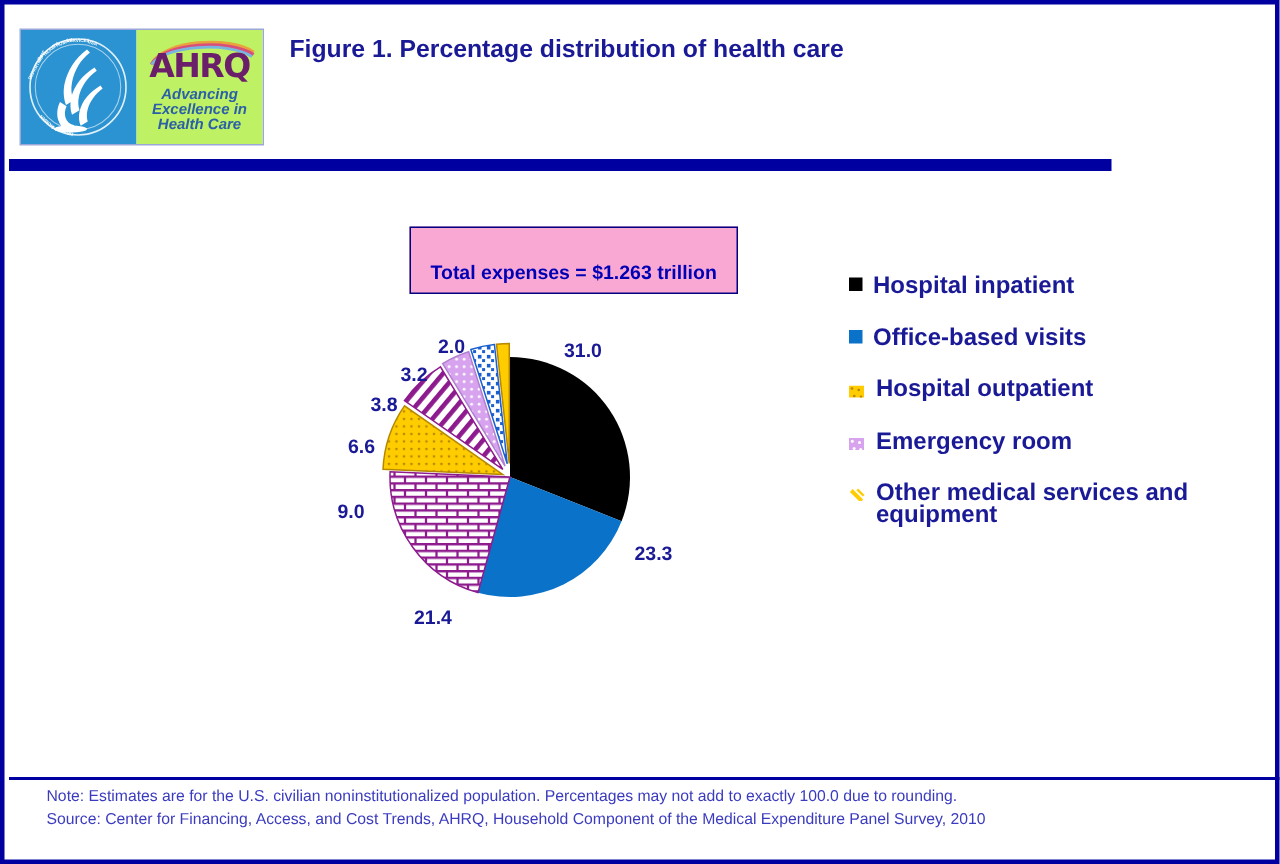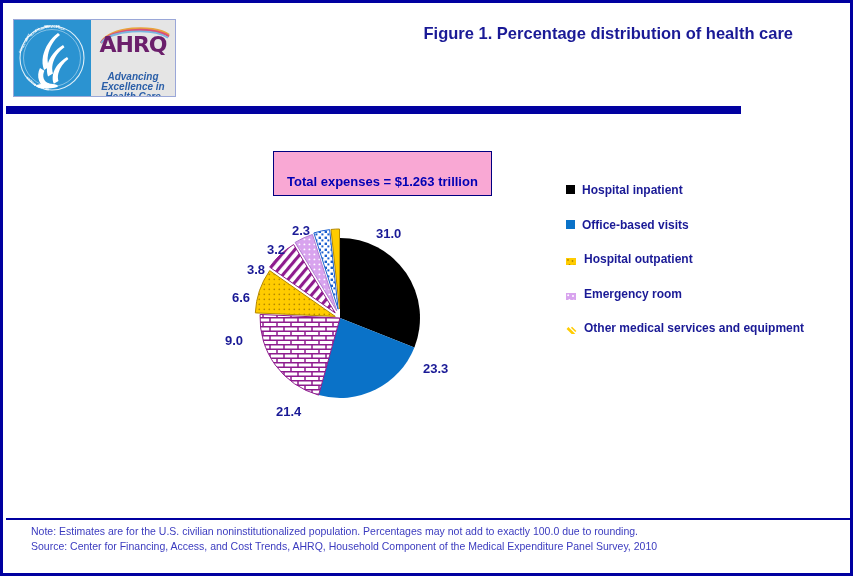--- a/index.html
+++ b/index.html
@@ -25,23 +25,23 @@
     display:flex;
   }
   #hhs-seal{
     width:77px;height:100%;
     background:#2b93d1;
     position:relative;overflow:hidden;
   }
   #ahrq-mark{
     flex:1;height:100%;
     position:relative;overflow:hidden;
-    background:#e5e5e5;
+    background:#bef264;
     display:flex;flex-direction:column;
-    align-items:center;justify-content:flex-start;gap:13px;
+    align-items:center;justify-content:flex-start;
   }
   .ahrq-word{
     margin-top:14px;
     font-family:"DejaVu Sans", sans-serif;
     font-weight:bold;
     font-size:22px;
     letter-spacing:-1px;
     color:#6b1f6b;
     line-height:1;
     position:relative;
@@ -49,21 +49,21 @@
   }
   .ahrq-tag{
     margin-top:3px;
     font-family:"Liberation Sans", sans-serif;
     font-style:italic;font-weight:bold;
     font-size:10px;line-height:10px;
     color:#2b5fa8;text-align:center;
   }
   #title{
     position:absolute;left:190px;top:20px;width:600px;
-    text-align:right;
+    text-align:left;
     color:#1a1a96;
     font-weight:bold;
     font-size:16.5px;
     line-height:21px;
     font-family:"Liberation Sans", sans-serif;
   }
   #navy-bar{
     position:absolute;left:3px;top:103px;width:735px;height:8px;
     background:#0000a0;
   }
@@ -90,21 +90,21 @@
   .leg-row{
     display:flex;align-items:flex-start;
     margin-bottom:19.5px;
   }
   .leg-key{
     width:11px;height:11px;flex:0 0 11px;
     margin-top:2px;margin-right:7px;
     position:relative;overflow:hidden;
   }
   .leg-text{
-    color:#1a1a96;font-weight:bold;font-size:12px;
+    color:#1a1a96;font-weight:bold;font-size:16px;
     line-height:15px;
   }
   
   #foot-rule{
     position:absolute;left:3px;top:515px;width:847px;height:2px;
     background:#0000a0;
   }
   #footnote{
     position:absolute;left:28px;top:521px;width:800px;
     color:#3b3bbf;
@@ -203,21 +203,21 @@
         </g>
     </svg>
 
     <div class="dlabel" style="left:148px;top:8px;">31.0</div>
     <div class="dlabel" style="left:195px;top:143px;">23.3</div>
     <div class="dlabel" style="left:48px;top:186px;">21.4</div>
     <div class="dlabel" style="left:-3px;top:115px;">9.0</div>
     <div class="dlabel" style="left:4px;top:72px;">6.6</div>
     <div class="dlabel" style="left:19px;top:44px;">3.8</div>
     <div class="dlabel" style="left:39px;top:24px;">3.2</div>
-    <div class="dlabel" style="left:64px;top:5px;">2.3</div>
+    <div class="dlabel" style="left:64px;top:5px;">2.0</div>
   </div>
 
   <div id="legend">
 
     <div class="leg-row">
       <span class="leg-key" style="background:#000000;width:9px;height:9px;flex:0 0 9px;"></span>
       <span class="leg-text">Hospital inpatient</span>
     </div>
 
     <div class="leg-row">

